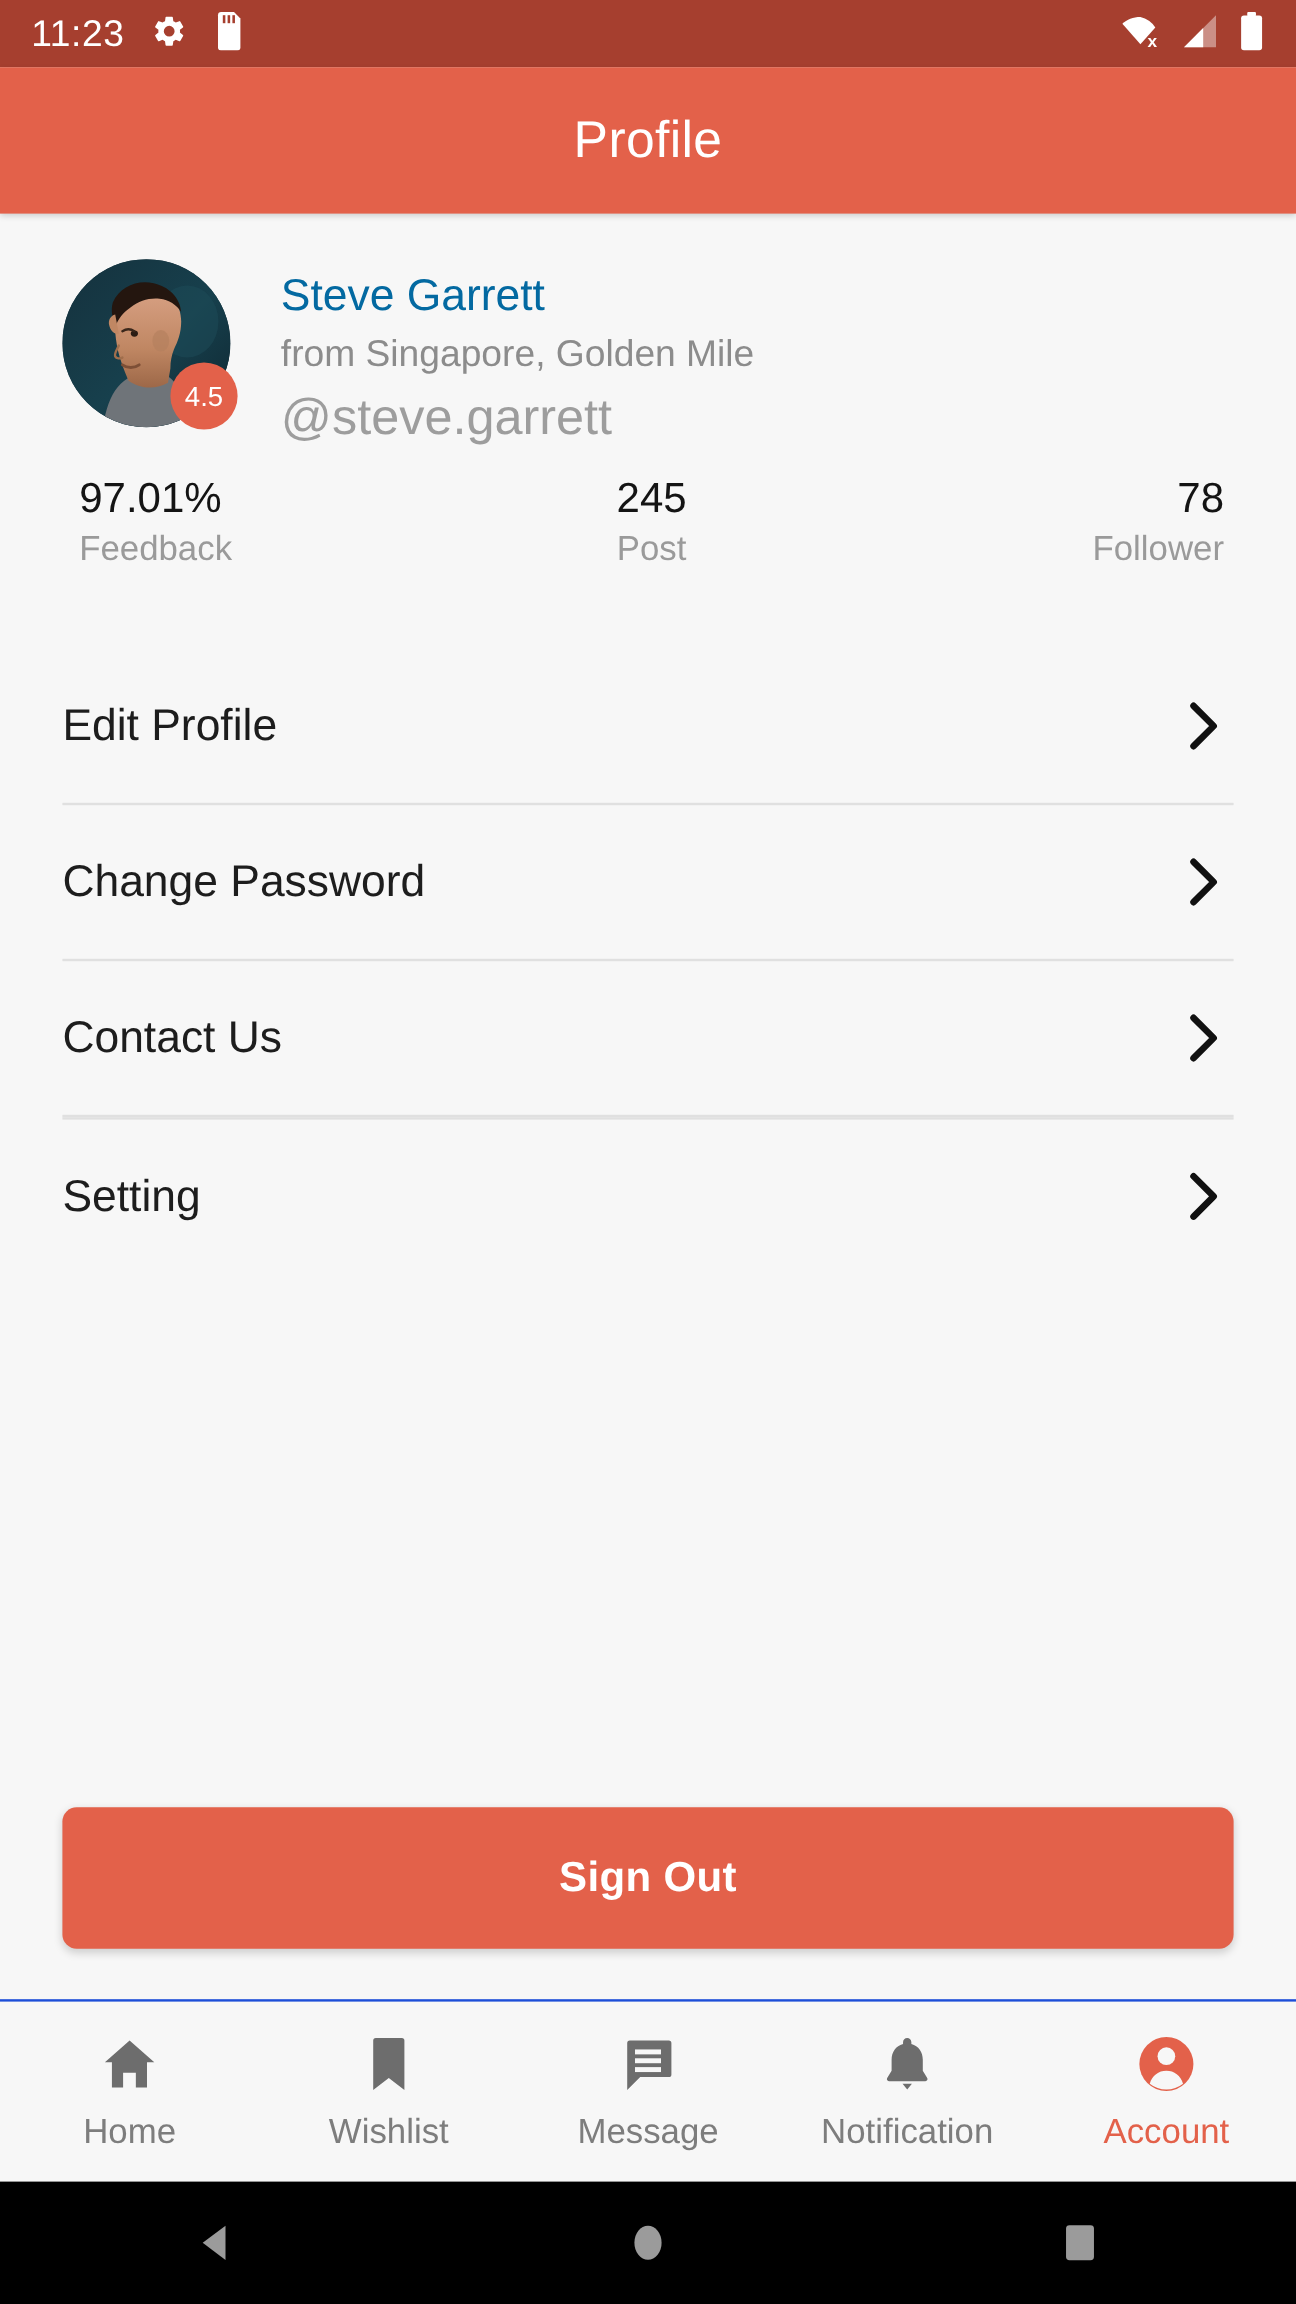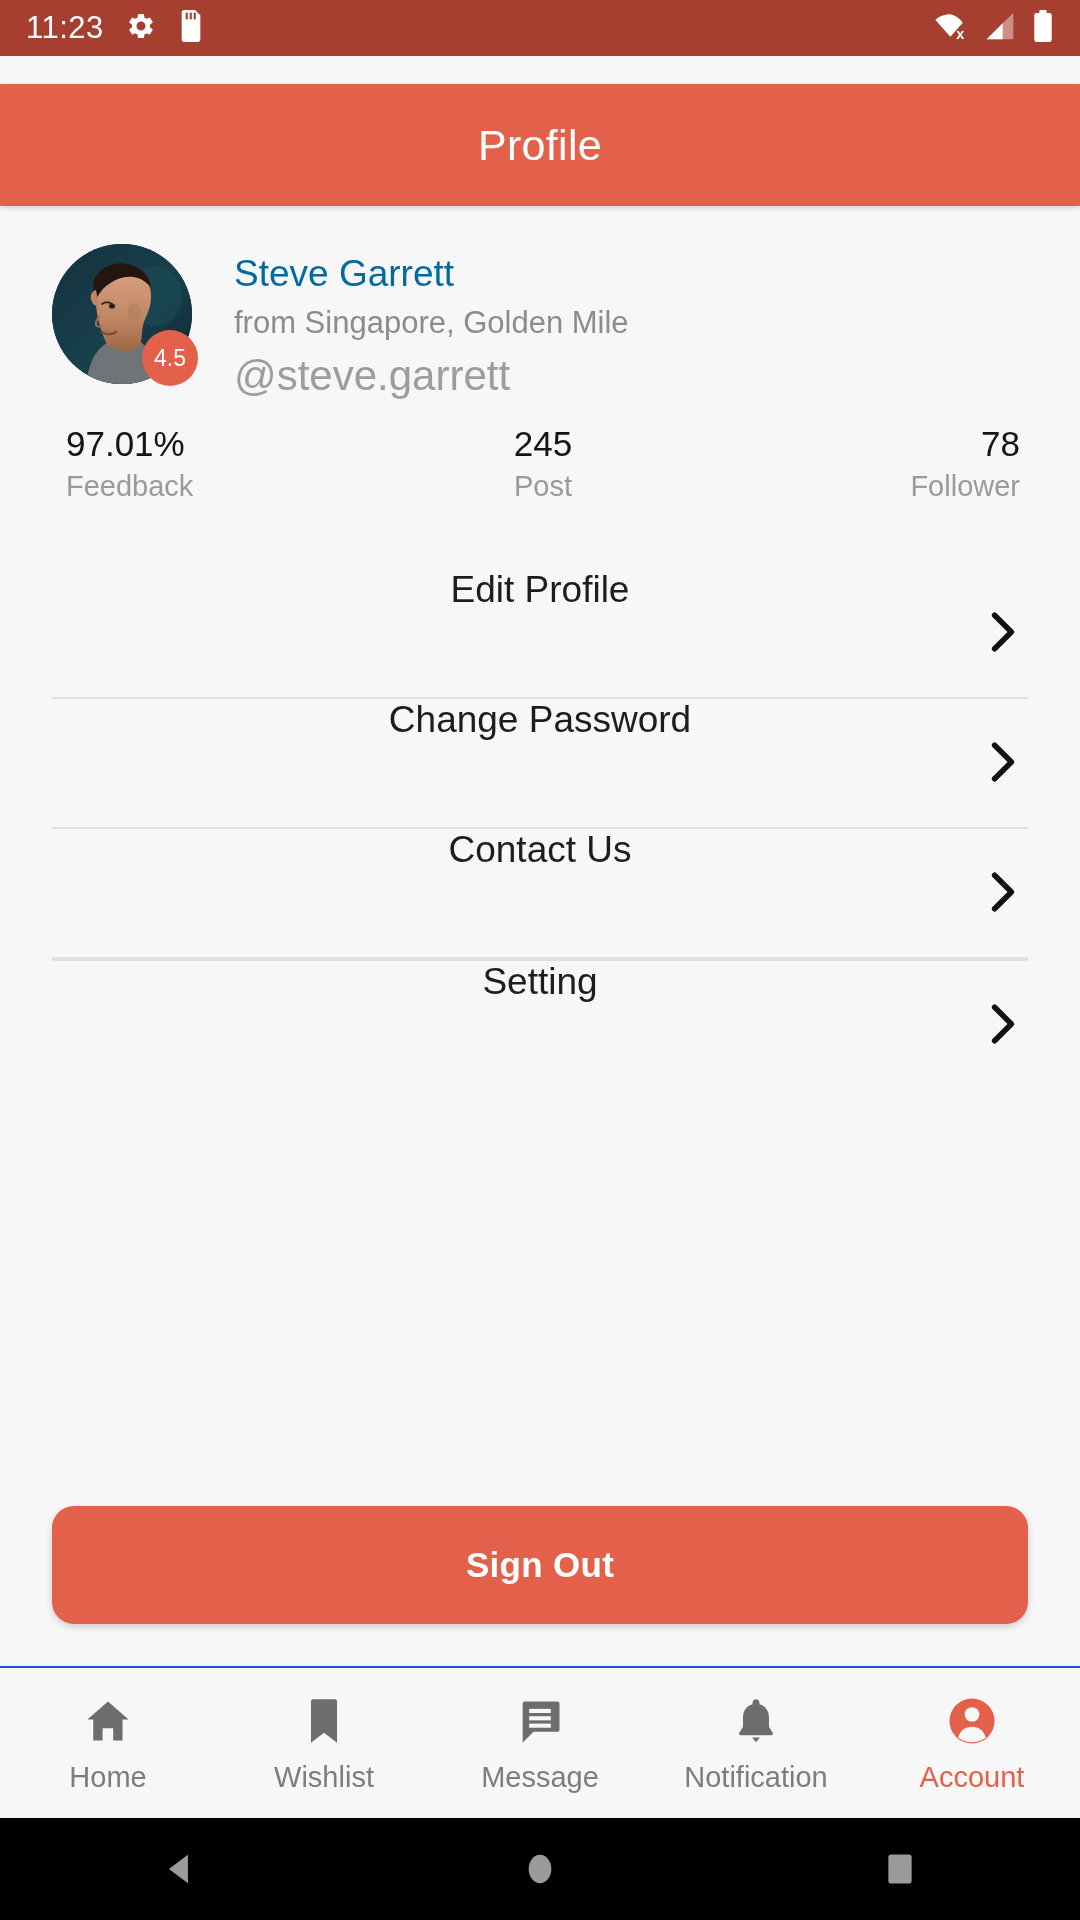--- a/index.html
+++ b/index.html
@@ -53,21 +53,20 @@
   .app-bar {
     height: 122px;
     background: #e3614a;
     display: flex;
     align-items: center;
     justify-content: center;
     flex: 0 0 auto;
     box-shadow: 0 2px 5px rgba(0,0,0,0.16);
     position: relative;
     z-index: 5;
-    margin-top: 28px;
   }
   .app-bar-title {
     color: #ffffff;
     font-size: 43px;
     font-weight: 400;
     letter-spacing: 0.3px;
   }
 
   
   .content {
@@ -167,21 +166,20 @@
 
   
   .menu {
     margin-top: 66px;
   }
   .menu-item {
     height: 128px;
     display: flex;
     align-items: center;
     cursor: pointer;
-    flex-direction: column;
   }
   .menu-label {
     font-size: 37px;
     color: #1d1d1d;
     font-weight: 400;
   }
   .menu-chevron {
     margin-left: auto;
     display: flex;
     align-items: center;
@@ -195,21 +193,21 @@
   
   .signout-wrap {
     margin-top: auto;
     padding-bottom: 42px;
   }
   .signout-btn {
     width: 100%;
     height: 118px;
     background: #e3614a;
     border: none;
-    border-radius: 22px;
+    border-radius: 12px;
     color: #ffffff;
     font-size: 35px;
     font-weight: 700;
     font-family: "Liberation Sans", sans-serif;
     cursor: pointer;
     box-shadow: 0 3px 7px rgba(0,0,0,0.17);
     letter-spacing: 0.3px;
   }
 
   

